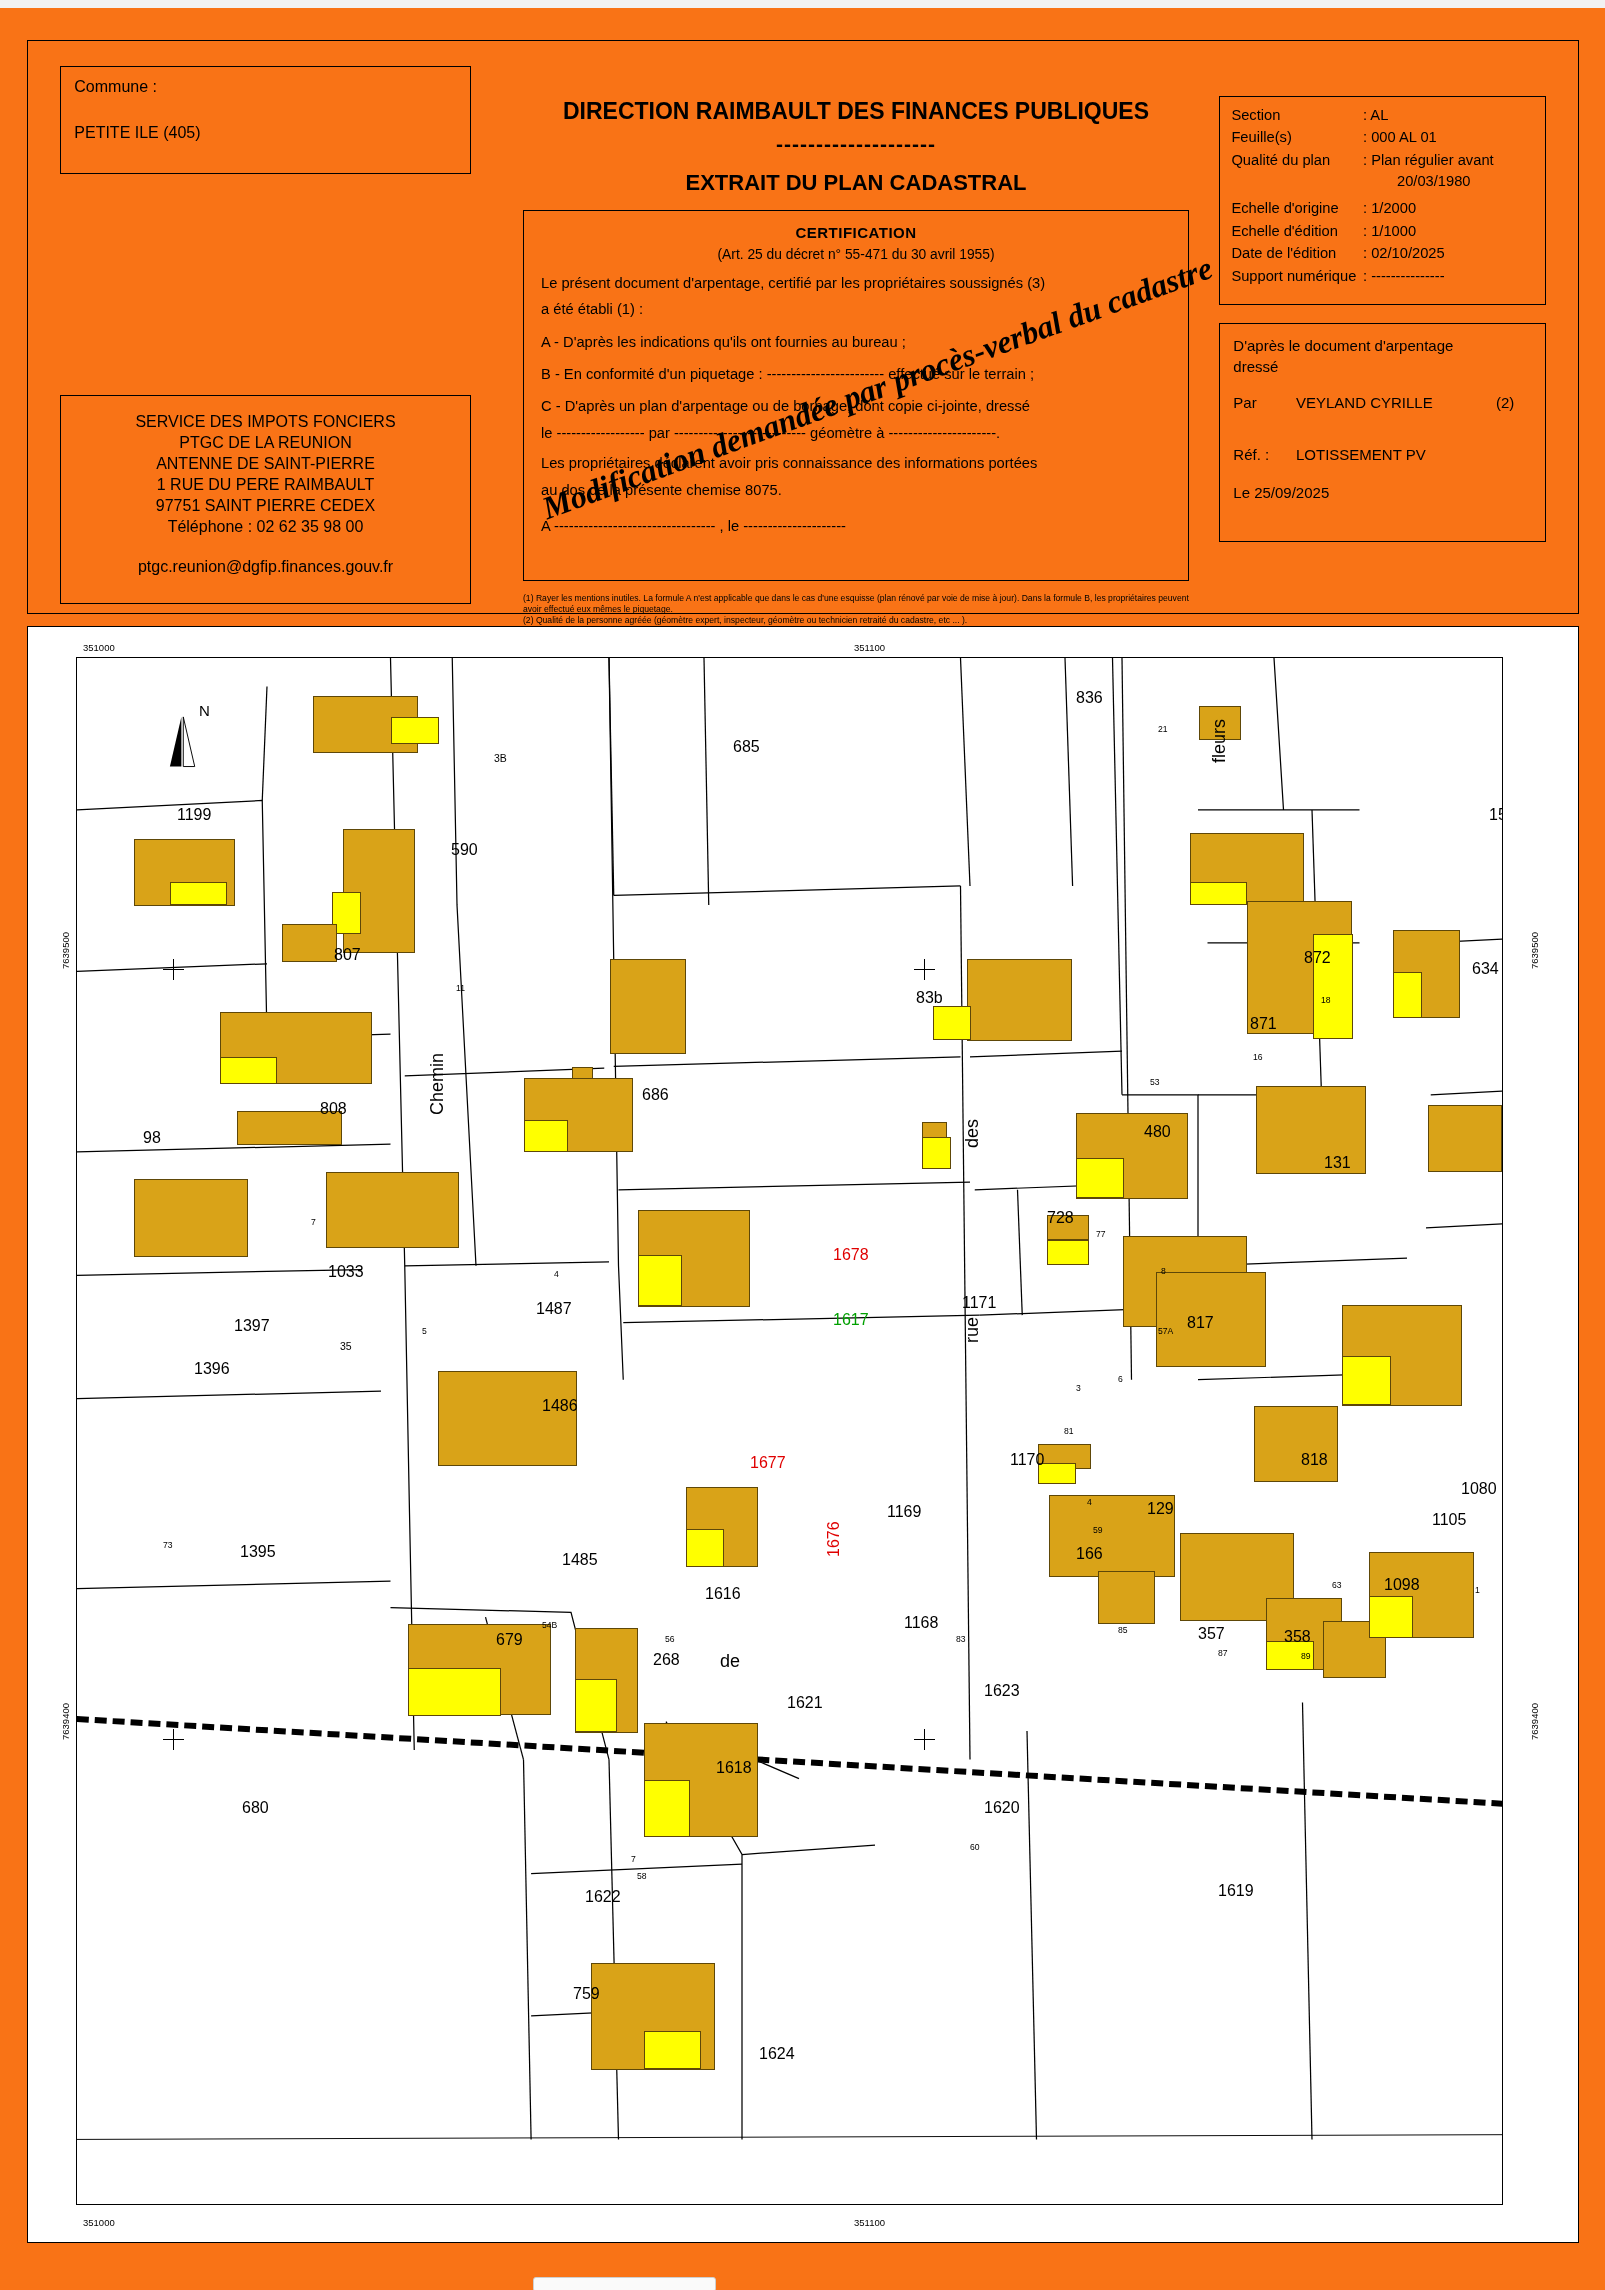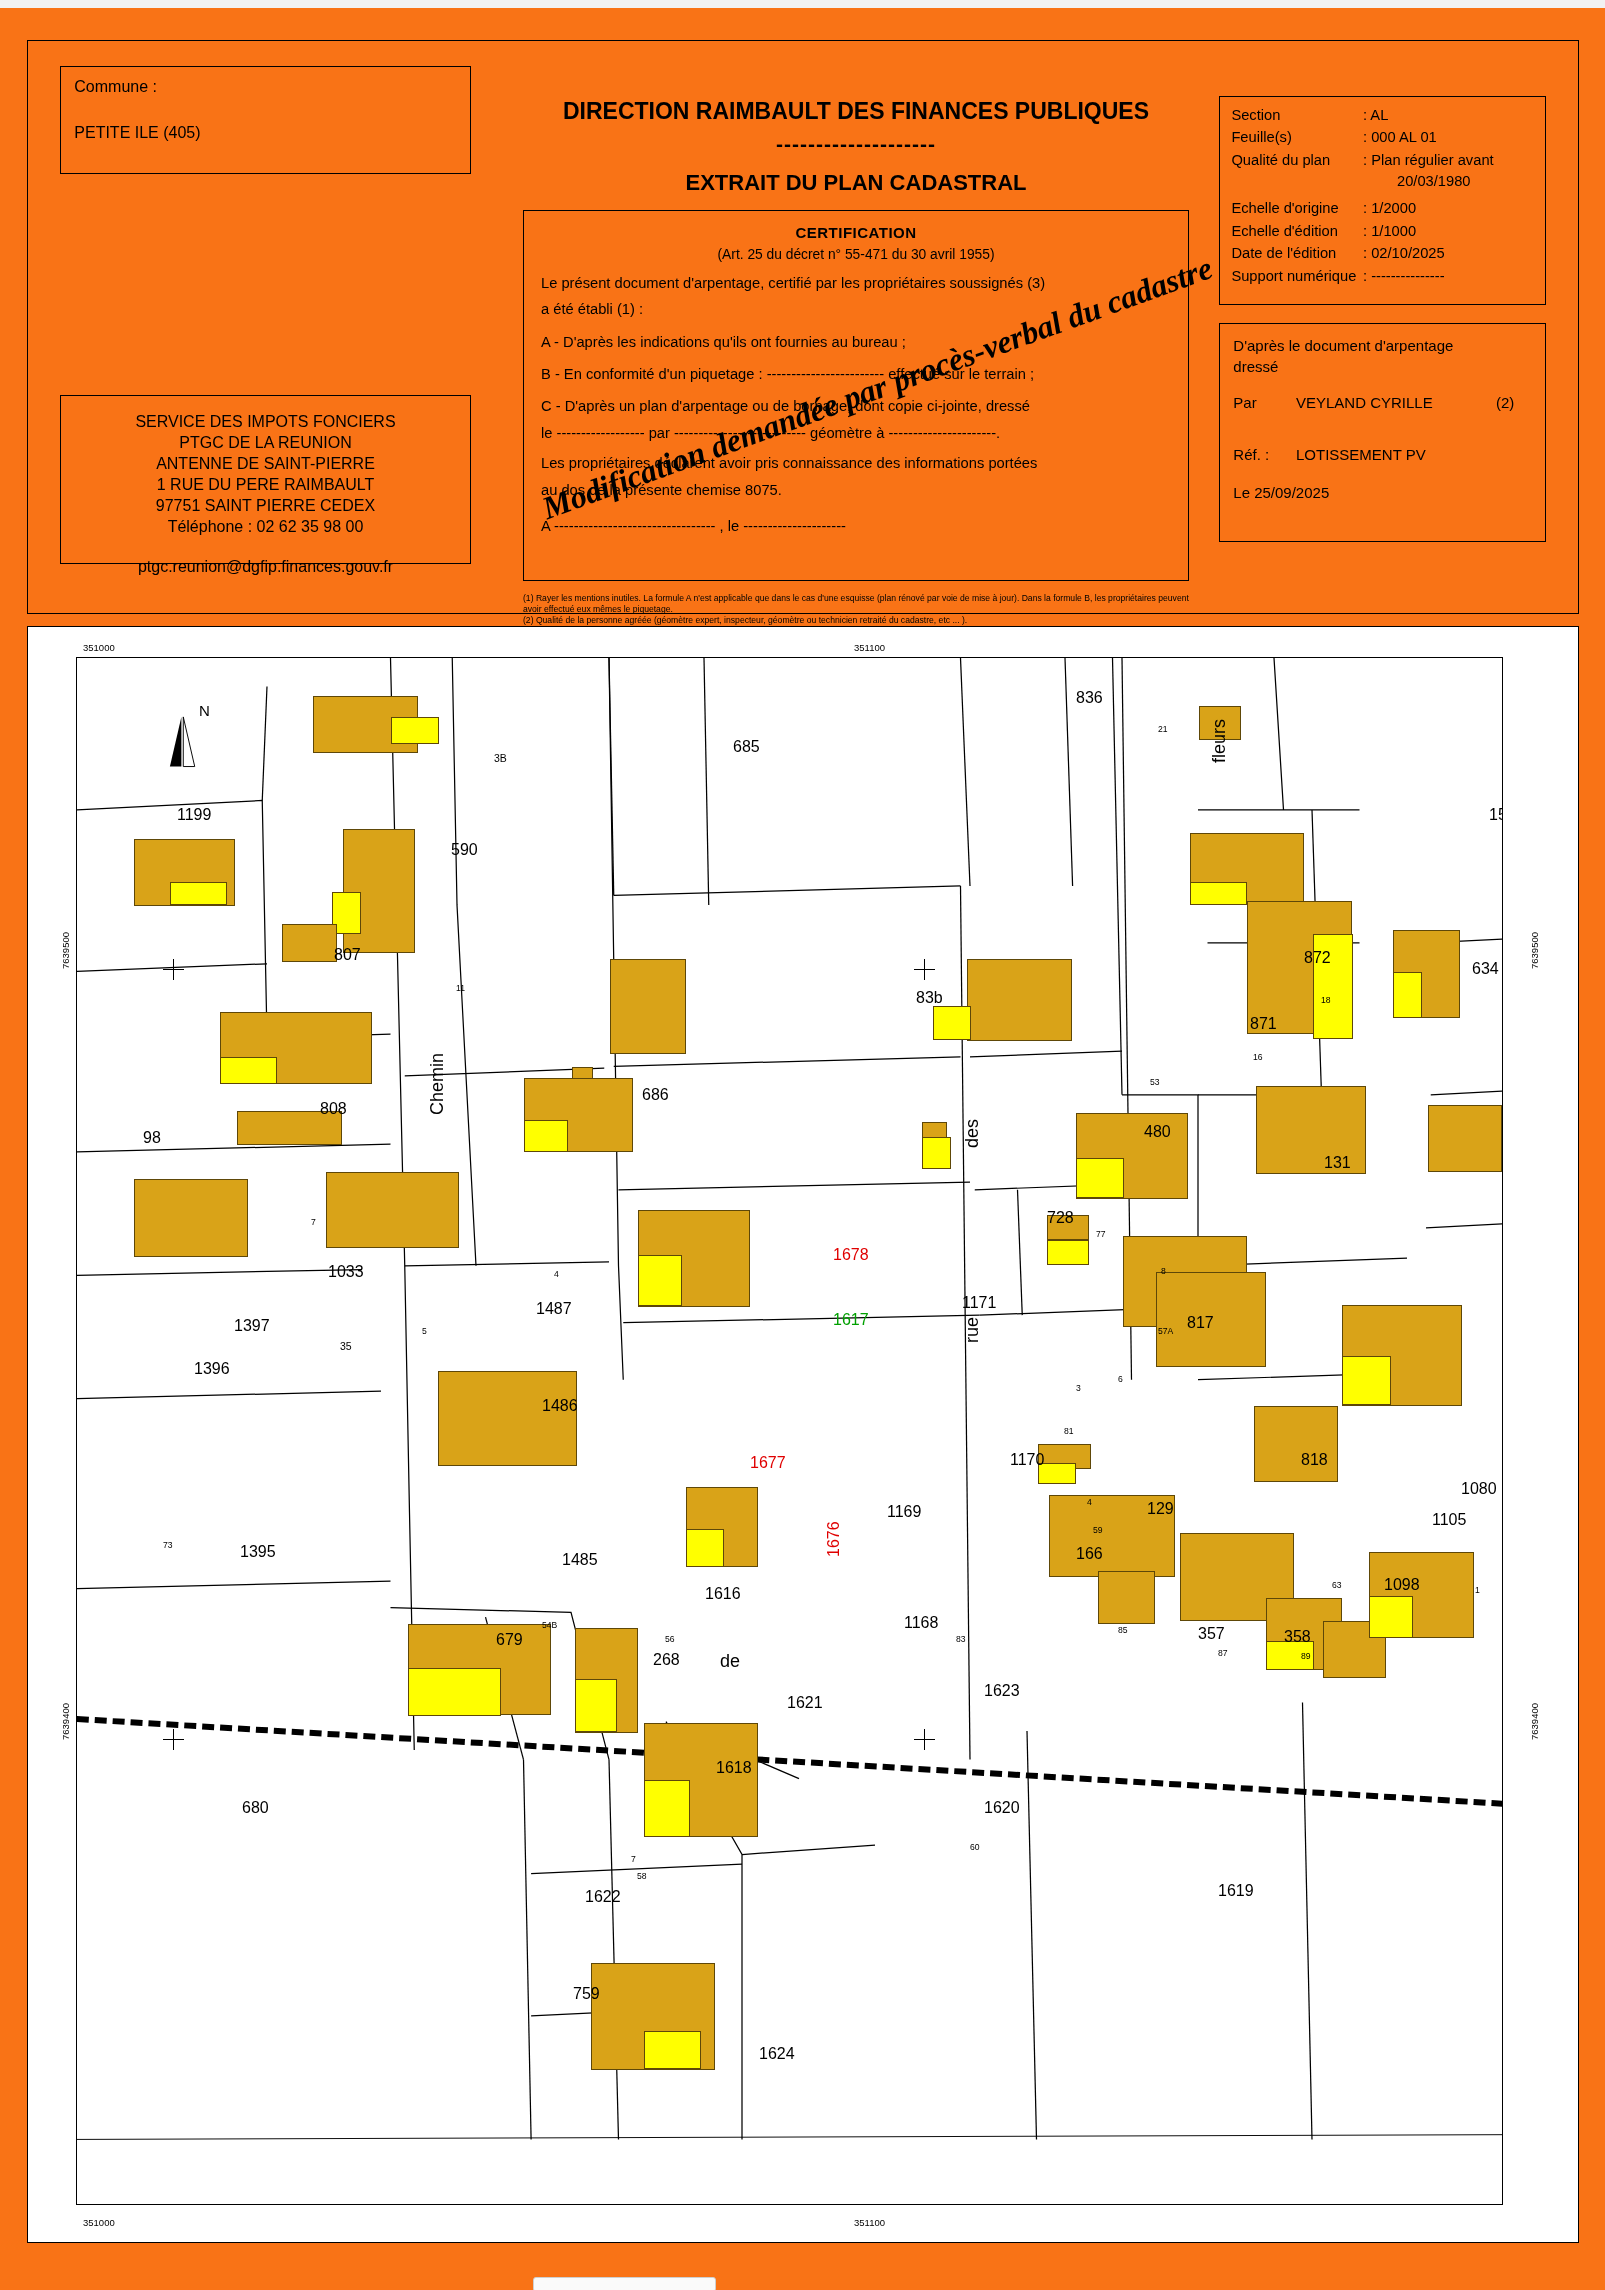--- a/index.html
+++ b/index.html
@@ -11,21 +11,21 @@
 
   .box{position:absolute;border:1.4px solid #000;box-sizing:border-box;}
 
   .commune-box{left:32px;top:25px;width:411px;height:108px;}
   .commune-box .l1{position:absolute;left:13.3px;top:11.4px;font-size:16px;}
   .commune-box .l2{position:absolute;left:13.3px;top:57px;font-size:16px;}
 
   .ordre-box{left:32px;top:143px;width:411px;height:152px;font-size:16px;}
   .ordre-box div{position:absolute;left:13.3px;}
 
-  .service-box{left:32px;top:354px;width:411px;height:169px;font-size:16px;text-align:center;padding-left:14px;}
+  .service-box{left:32px;top:354px;width:411px;height:209px;font-size:16px;text-align:center;padding-left:14px;}
   .service-box div{position:absolute;width:100%;left:0;}
 
   .title-main{position:absolute;left:476px;top:57px;width:704px;text-align:center;font-size:23px;font-weight:bold;}
   .title-dash{position:absolute;left:476px;top:91px;width:704px;text-align:center;font-size:21px;font-weight:bold;letter-spacing:1px;}
   .title-sub{position:absolute;left:476px;top:129px;width:704px;text-align:center;font-size:22px;font-weight:bold;}
 
   .cert-box{left:495px;top:169px;width:666px;height:371px;font-size:14.7px;}
   .cert-title{position:absolute;left:0;top:13.3px;width:100%;text-align:center;font-size:15px;font-weight:bold;letter-spacing:0.5px;}
   .cert-art{position:absolute;left:0;top:36px;width:100%;text-align:center;font-size:13.8px;}
   .cert-box p{position:absolute;left:17px;margin:0;width:632px;line-height:18px;}

